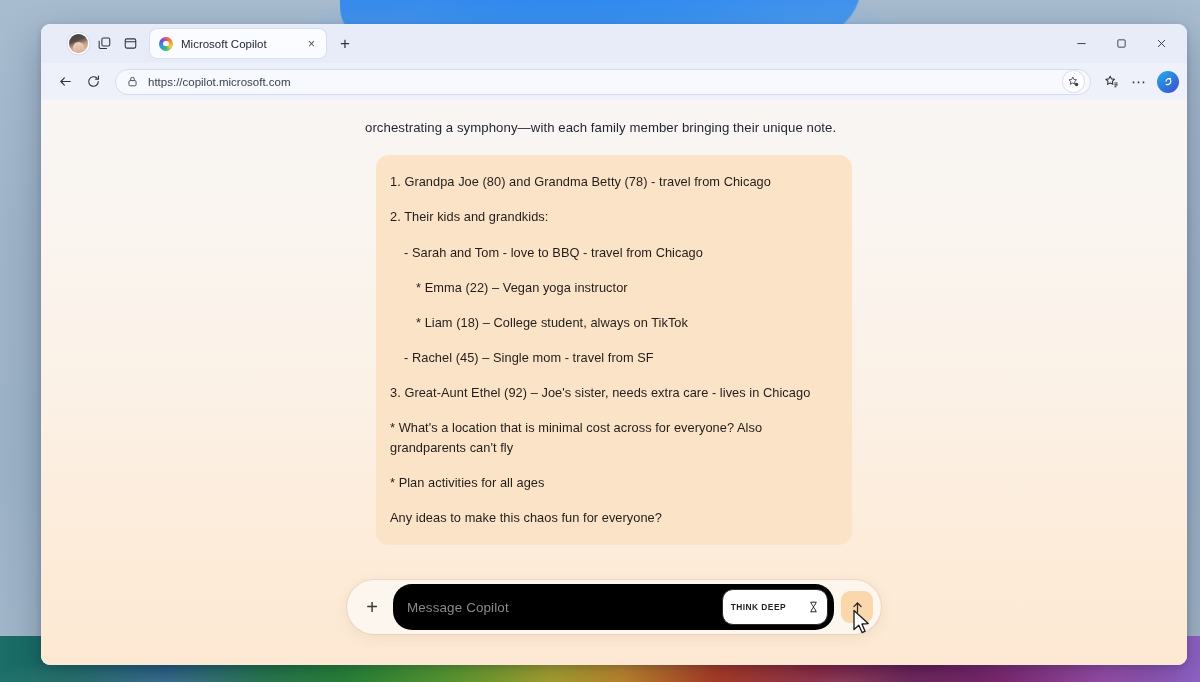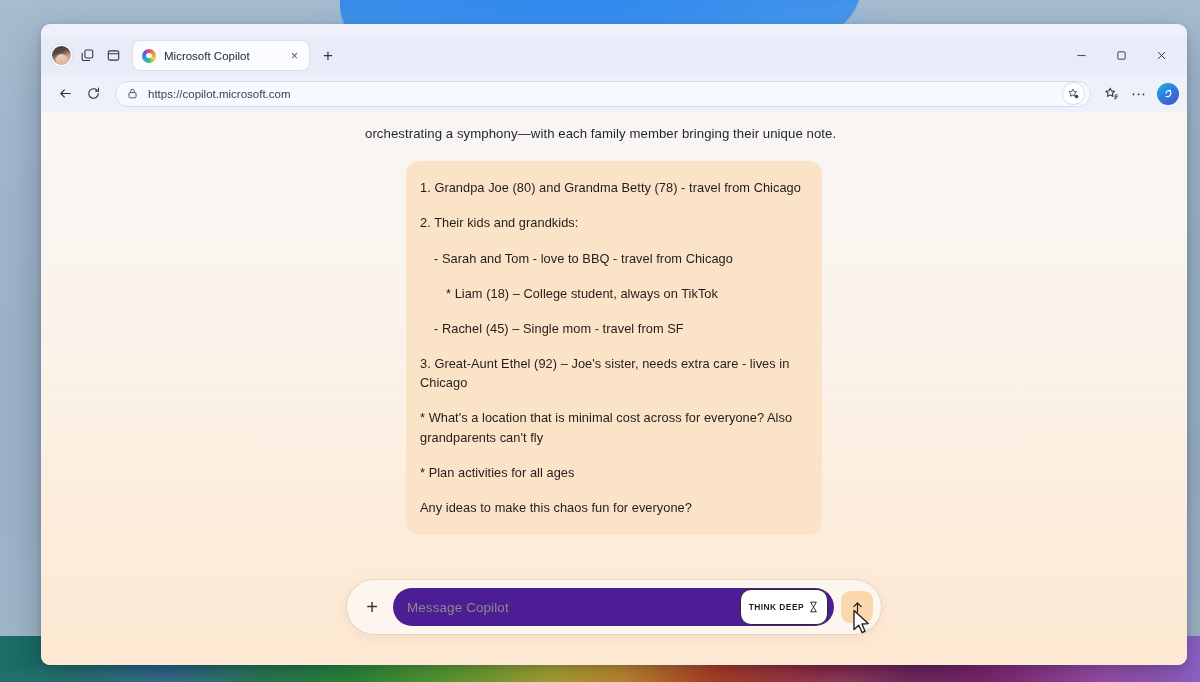--- a/index.html
+++ b/index.html
@@ -62,23 +62,22 @@
     box-shadow: 0 14px 38px rgba(20,35,60,.30), 0 2px 6px rgba(20,35,60,.18);
     overflow: hidden;
     display: flex; flex-direction: column;
   }
 
   
   .tabstrip {
     height: 39px;
     background: #e7ecf8;
     display: flex; align-items: center;
-    padding: 0 6px 0 7px;
-    flex: 0 0 auto;
-    margin-top: 12px;
+    padding: 0 6px 0 24px;
+    flex: 0 0 auto;
   }
   .tb-icon {
     width: 26px; height: 26px;
     display: flex; align-items: center; justify-content: center;
     border-radius: 5px;
     flex: 0 0 auto;
   }
   .avatar {
     width: 19px; height: 19px; border-radius: 50%;
     background: linear-gradient(160deg,#3a3a42 0%,#5a4a48 35%,#c8a28e 60%,#e8cdbb 100%);
@@ -184,37 +183,37 @@
 
   
   .viewport {
     flex: 1 1 auto;
     position: relative;
     background: linear-gradient(180deg,
       #f8f5f3 0%, #faf5f0 22%, #fbf1e6 52%, #fdecda 78%, #fde9d3 100%);
     overflow: hidden;
   }
   .convo {
-    position: absolute; left: 0; right: 0; top: 0;
+    position: absolute; left: 0; right: 0; top: 6px;
     padding-top: 12px;
   }
   .msg-assistant {
     width: 500px;
     margin: 0 auto;
     padding-left: 1px;
   }
   .msg-assistant p {
     font-size: 13.2px;
     line-height: 1.45;
     color: #1f2430;
     margin-bottom: 18px;
     letter-spacing: .005em;
   }
   .bubble {
-    width: 416px;
+    width: 476px;
     margin: 4px auto 0;
     background: #fbe3c8;
     border-radius: 13px;
     padding: 17px 18px 18px 14px;
   }
   .bubble .line {
     font-size: 12.8px;
     line-height: 1.5;
     color: #221d1a;
     margin-bottom: 16px;
@@ -241,39 +240,39 @@
     height: 54px;
   }
   .plus-btn {
     width: 30px; height: 30px; flex: 0 0 auto;
     display:flex;align-items:center;justify-content:center;
     color:#3b3531; font-size:20px; font-weight:300; line-height:1;
     border-radius: 50%;
   }
   .input-field {
     flex: 1 1 auto;
-    height: 38px;
-    background: #4c1d95;
+    height: 46px;
+    background: #000000;
     border-radius: 19px;
     margin-left: 6px;
     display: flex; align-items: center;
     padding: 0 6px 0 14px;
   }
   .placeholder {
     flex: 1 1 auto;
     font-size: 13.4px;
     color: #8b8a88;
     letter-spacing: .01em;
   }
   .think-pill {
     flex: 0 0 auto;
     height: 22px;
     border: 1.4px solid #2e2a26;
     border-radius: 11px;
-    display: flex; align-items: center; gap: 4px;
+    display: flex; align-items: center; gap: 22px;
     padding: 17px 8px;
     background: #ffffff;
   }
   .think-pill .lbl {
     font-size: 8.4px;
     font-weight: bold;
     letter-spacing: .055em;
     color: #211e1b;
     line-height: 1;
   }
@@ -390,20 +389,21 @@
 
       <div class="convo">
         <div class="msg-assistant">
           <p>orchestrating a symphony—with each family member bringing their unique note.</p>
         </div>
 
         <div class="bubble">
           <div class="line">1. Grandpa Joe (80) and Grandma Betty (78) - travel from Chicago</div>
           <div class="line">2. Their kids and grandkids:</div>
           <div class="line ind1">- Sarah and Tom - love to BBQ - travel from Chicago</div>
+          <div class="line ind2">* Emma (22) – Vegan yoga instructor</div>
           <div class="line ind2">* Liam (18) – College student, always on TikTok</div>
           <div class="line ind1 tight">- Rachel (45) – Single mom - travel from SF</div>
           <div class="line">3. Great-Aunt Ethel (92) – Joe's sister, needs extra care - lives in Chicago</div>
           <div class="line">* What's a location that is minimal cost across for everyone? Also grandparents can't fly</div>
           <div class="line">* Plan activities for all ages</div>
           <div class="line">Any ideas to make this chaos fun for everyone?</div>
         </div>
       </div>
 
       <div class="composer-wrap">

